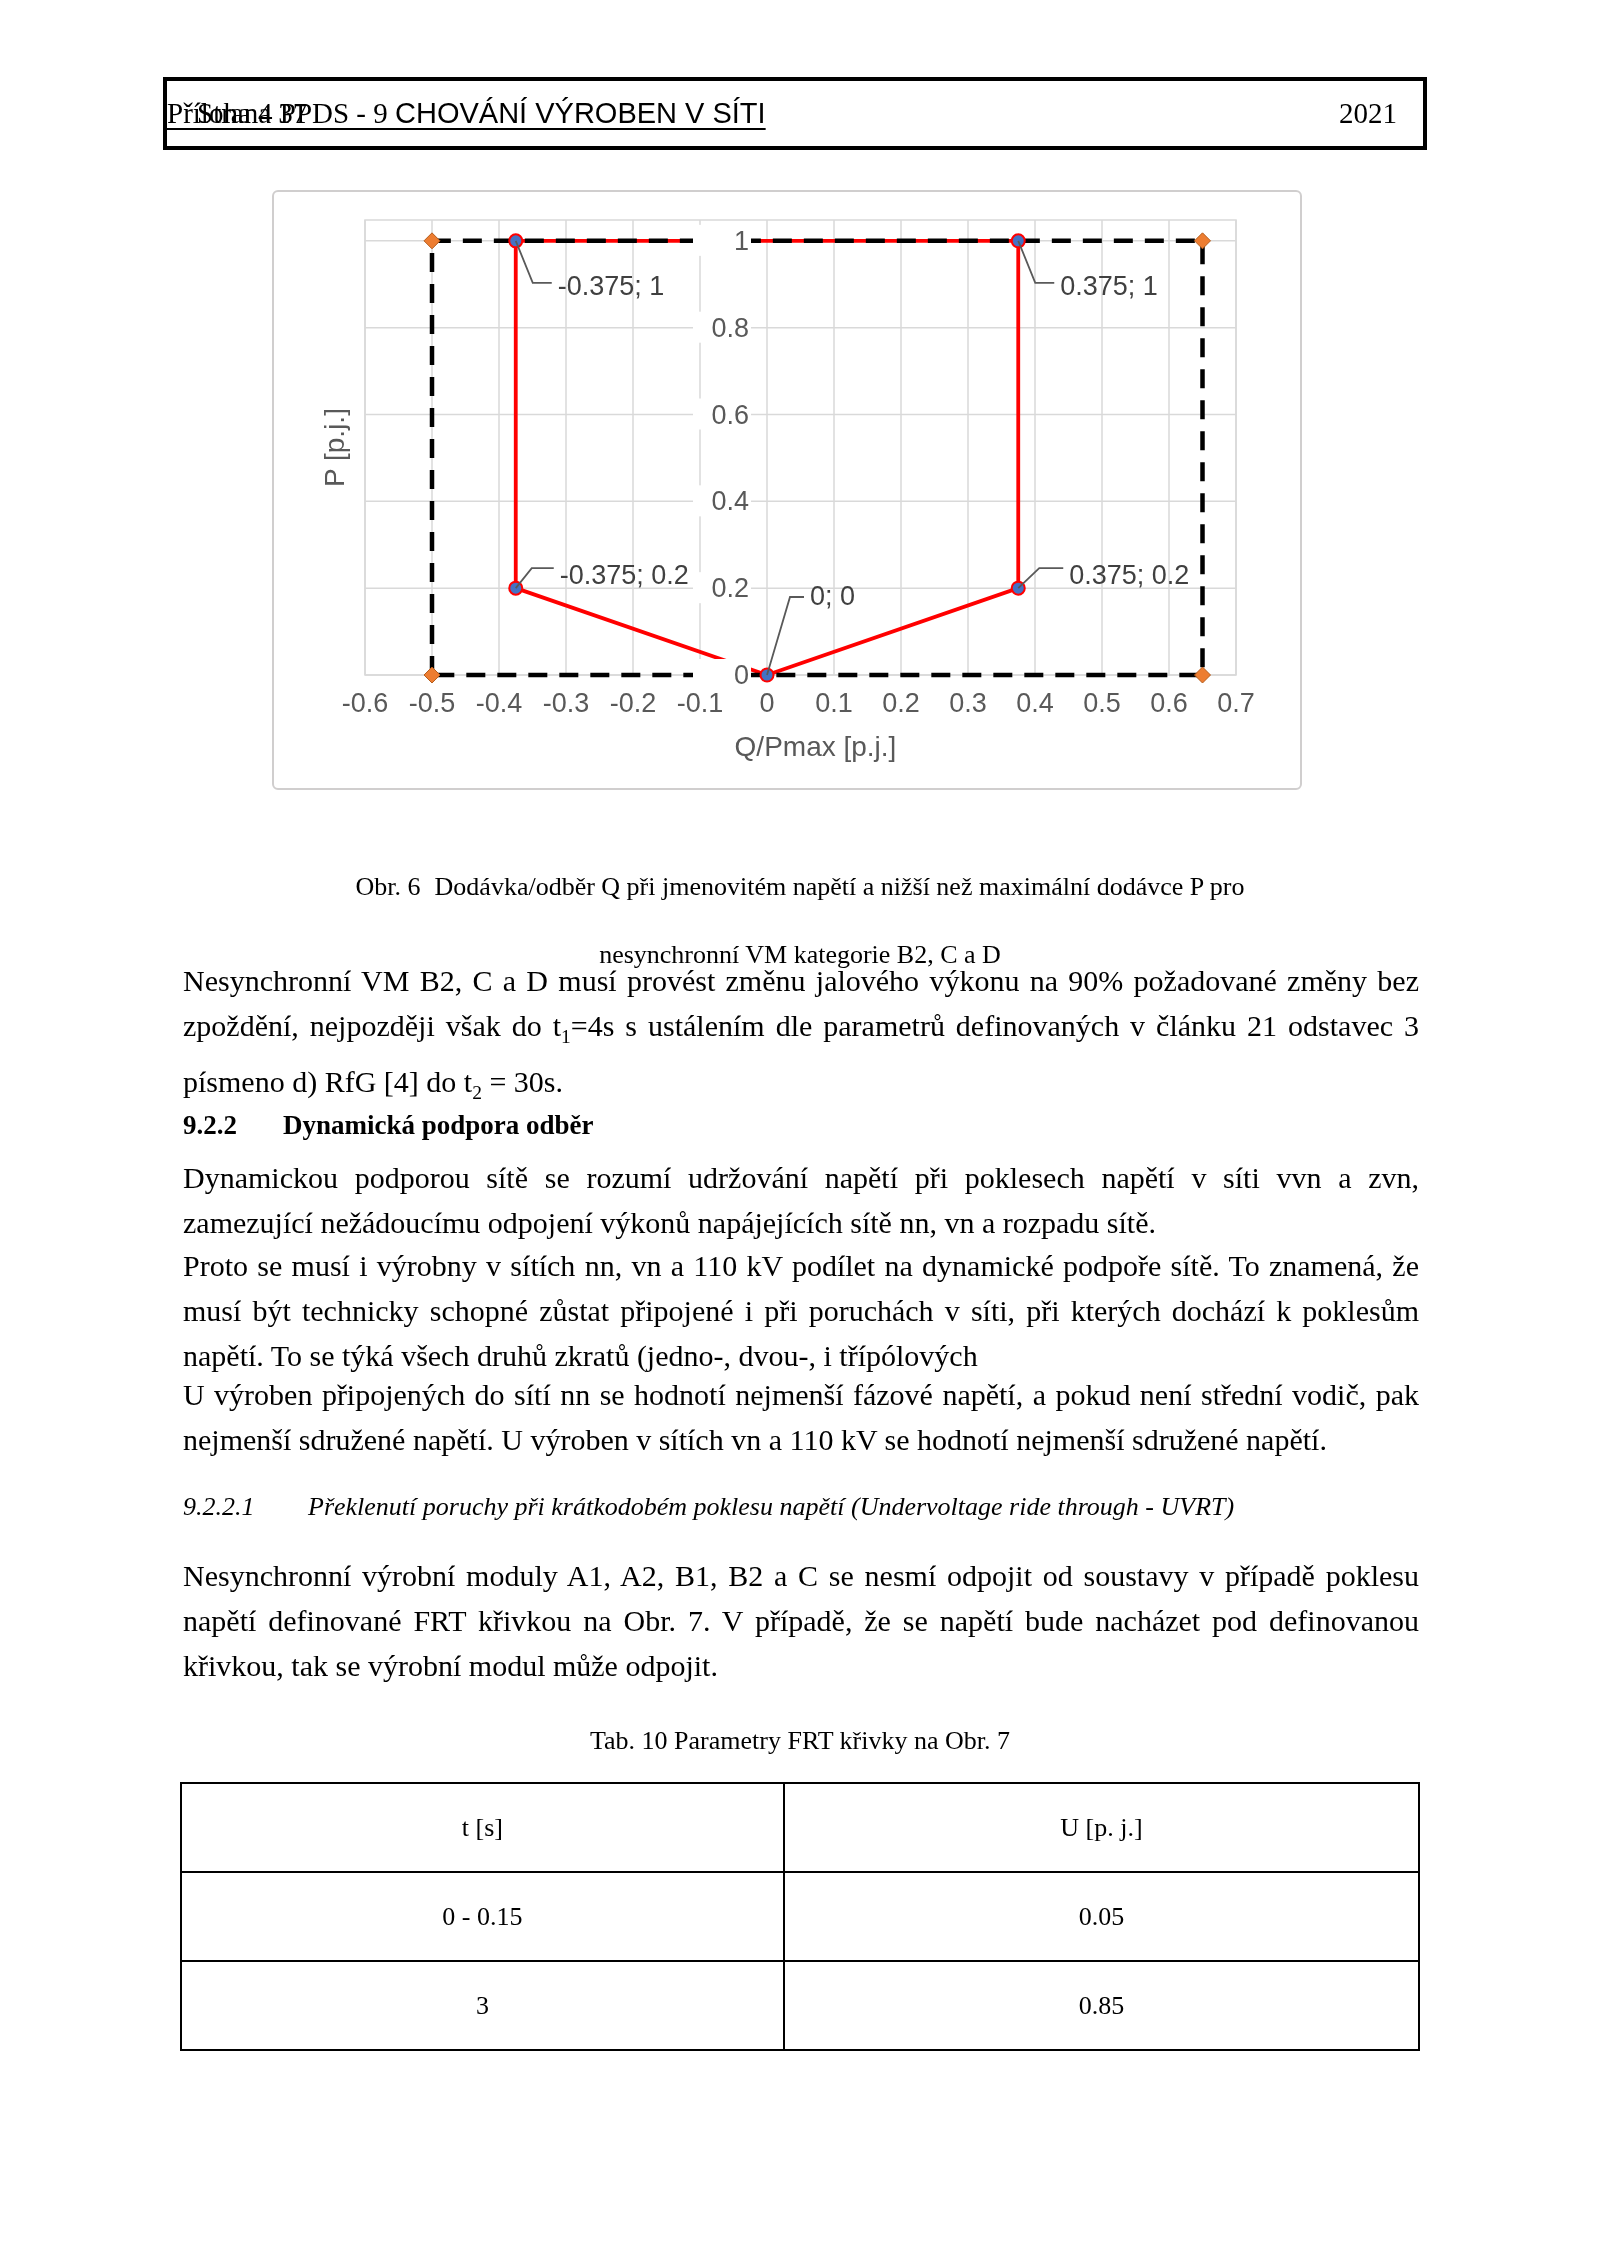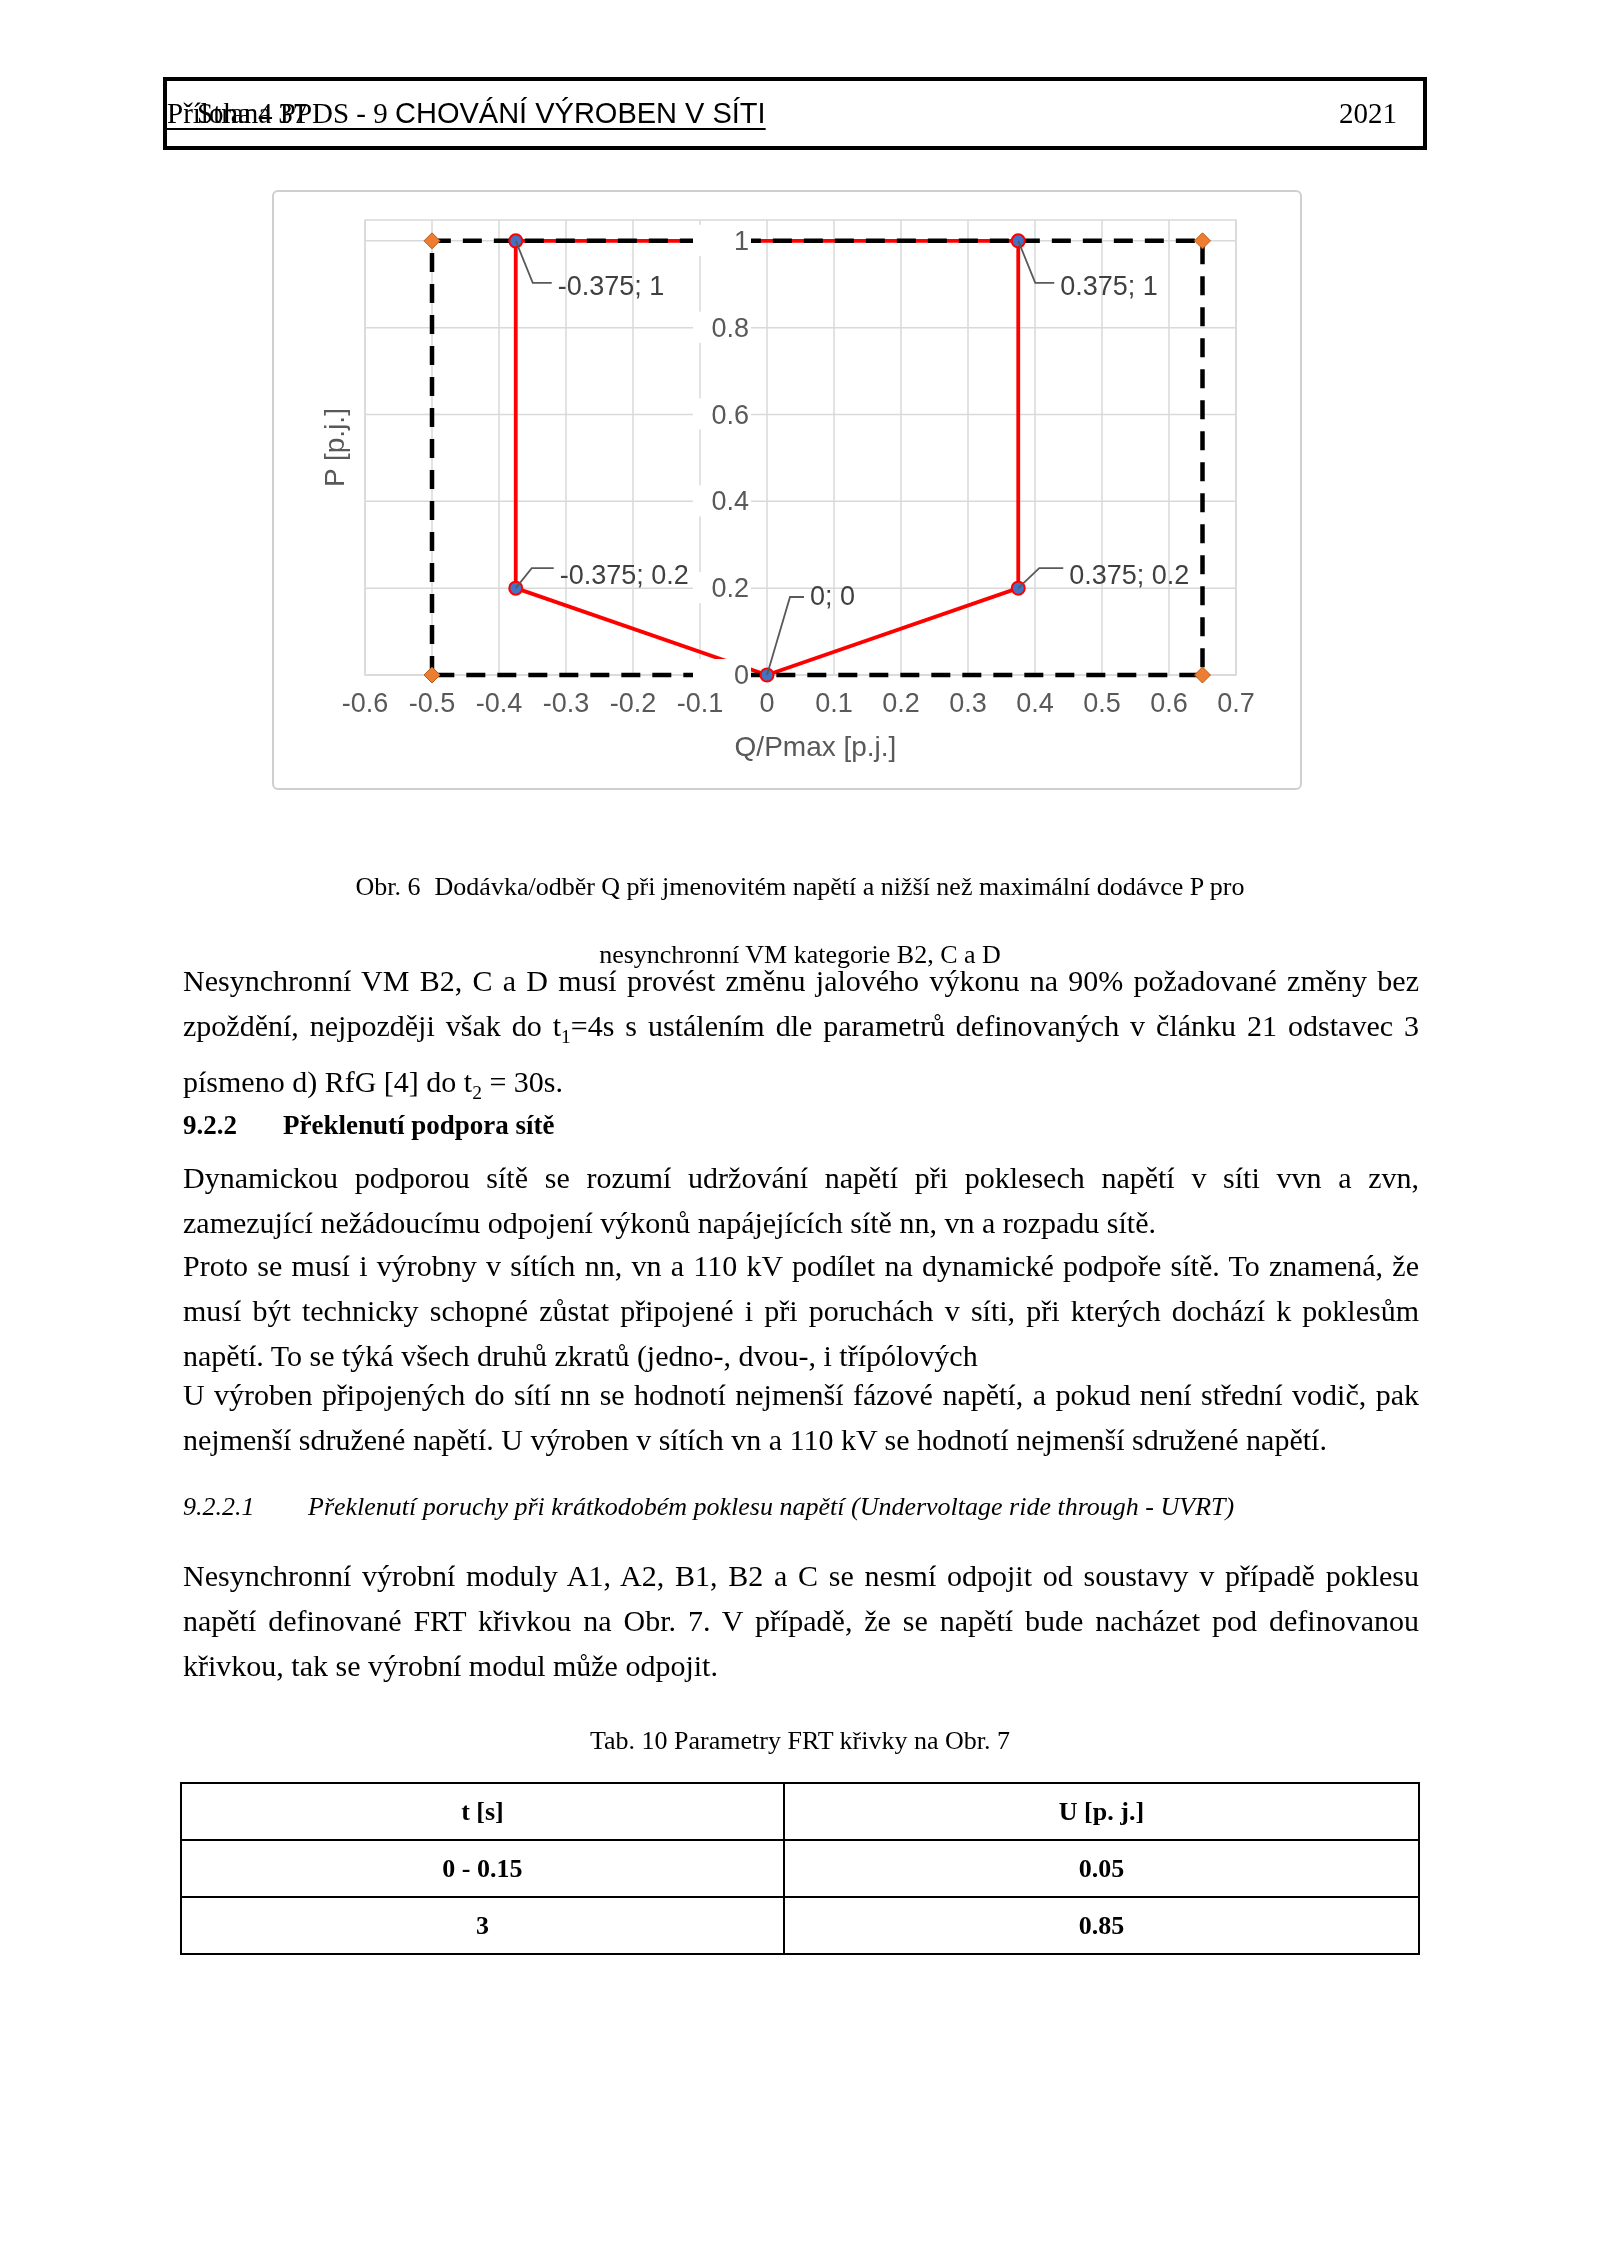--- a/index.html
+++ b/index.html
@@ -35,21 +35,21 @@
   .h2 .num{display:inline-block;width:100px;}
   .h3{position:absolute;left:183px;top:1492px;font-size:26px;font-style:italic;white-space:nowrap;}
   .h3 .num{display:inline-block;width:125px;font-style:italic;}
 
   
   .tab-caption{position:absolute;left:182px;top:1726px;width:1236px;
                text-align:center;font-size:26px;}
   table.frt{position:absolute;left:180px;top:1782px;width:1240px;
             border-collapse:collapse;table-layout:fixed;font-size:26px;}
   table.frt th, table.frt td{border:2px solid #000;height:55px;text-align:center;
-            vertical-align:middle;font-weight:bold;padding:0;}
+            vertical-align:middle;font-weight:normal;padding:16px;}
   table.frt col.c1{width:48.7%;} table.frt col.c2{width:51.3%;}
 </style>
 </head>
 <body>
 
 <div class="page">
 
   <div class="hdr">
     <span class="hdr-left">Strana 37</span>
     <span class="hdr-center"><span>Příloha 4 PPDS - 9 </span><span class="sans">CHOVÁNÍ VÝROBEN V SÍTI</span></span>
@@ -142,21 +142,21 @@
       </svg>
     </div>
 
   <div class="fig-caption">
     <div><span class="cap-label">Obr. 6</span><span>Dodávka/odběr Q při jmenovitém napětí a nižší než maximální dodávce P pro</span></div>
     <div>nesynchronní VM kategorie B2, C a D</div>
   </div>
 
   <div class="para p1"><span>Nesynchronní VM B2, C a D musí provést změnu jalového výkonu na 90% požadované změny bez zpoždění, nejpozději však do t</span><sub>1</sub><span>=4s s ustálením dle parametrů definovaných v článku 21 odstavec 3 písmeno d) RfG [4] do t</span><sub>2</sub><span> = 30s.</span></div>
 
-  <div class="h2"><span class="num">9.2.2</span><span>Překlenutí podpora sítě</span></div>
+  <div class="h2"><span class="num">9.2.2</span><span>Dynamická podpora odběr</span></div>
 
   <div class="para p2">Dynamickou podporou sítě se rozumí udržování napětí při poklesech napětí v síti vvn a zvn, zamezující nežádoucímu odpojení výkonů napájejících sítě nn, vn a rozpadu sítě.</div>
 
   <div class="para p3">Proto se musí i výrobny v sítích nn, vn a 110 kV podílet na dynamické podpoře sítě. To znamená, že musí být technicky schopné zůstat připojené i při poruchách v síti, při kterých dochází k poklesům napětí. To se týká všech druhů zkratů (jedno-, dvou-, i třípólových</div>
 
   <div class="para p4">U výroben připojených do sítí nn se hodnotí nejmenší fázové napětí, a pokud není střední vodič, pak nejmenší sdružené napětí. U výroben v sítích vn a 110 kV se hodnotí nejmenší sdružené napětí.</div>
 
   <div class="h3"><span class="num">9.2.2.1</span><span>Překlenutí poruchy při krátkodobém poklesu napětí (Undervoltage ride through - UVRT)</span></div>
 
   <div class="para p5">Nesynchronní výrobní moduly A1, A2, B1, B2 a C se nesmí odpojit od soustavy v případě poklesu napětí definované FRT křivkou na Obr. 7. V případě, že se napětí bude nacházet pod definovanou křivkou, tak se výrobní modul může odpojit.</div>

